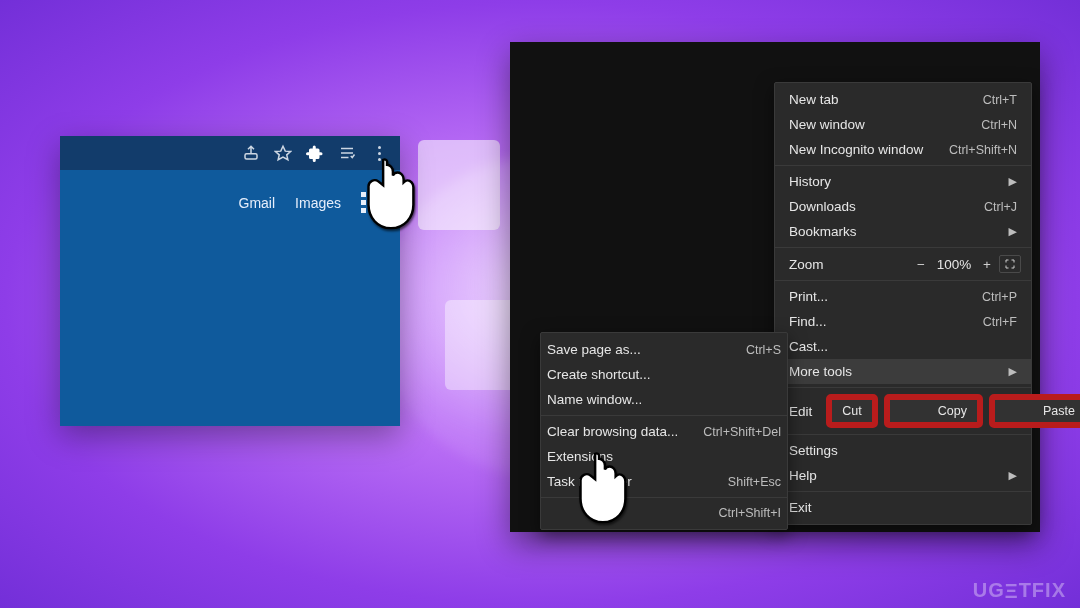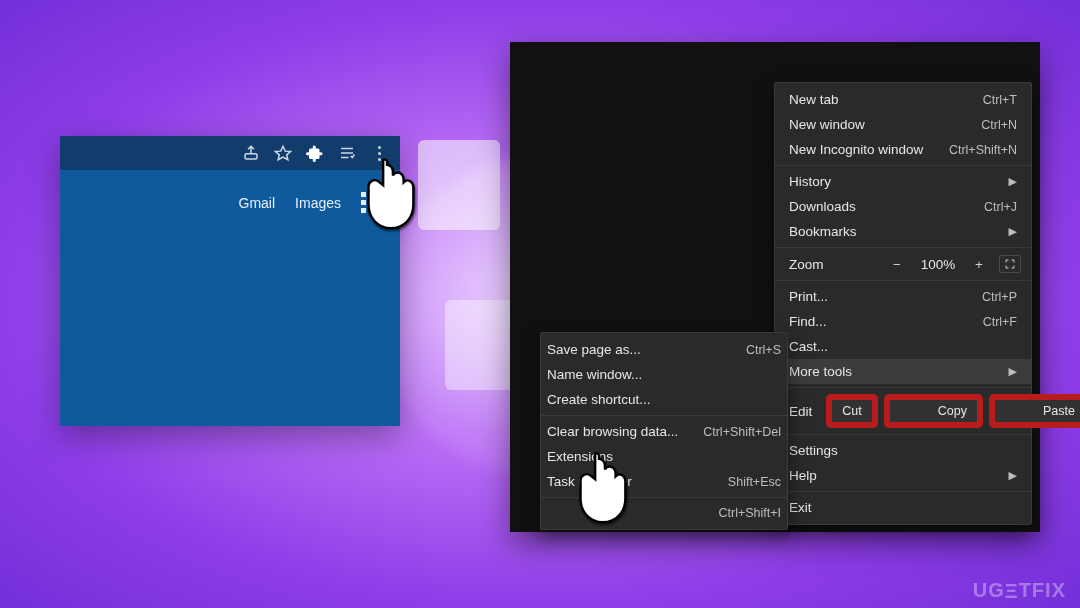--- a/index.html
+++ b/index.html
@@ -56,21 +56,21 @@
     width:258px; background:#2a2a2a; color:#e6e6e6;
     font-size:13.5px; border:1px solid #3a3a3a; border-radius:2px;
     box-shadow:0 6px 18px rgba(0,0,0,0.5);
     padding:4px 0;
   }
   .menu-item { display:flex; align-items:center; justify-content:space-between; padding:5px 14px; min-height:24px; }
   .menu-item.hl { background:#3c3c3c; }
   .menu-item .short { color:#bdbdbd; font-size:12.5px; }
   .menu-item .arrow { color:#bdbdbd; font-size:11px; }
   .sep { height:1px; background:#3a3a3a; margin:3px 0; }
-  .zoom-row { display:flex; align-items:center; padding:4px 10px 4px 14px; gap:8px; }
+  .zoom-row { display:flex; align-items:center; padding:4px 10px 4px 14px; }
   .zoom-row .lbl { flex:0 0 auto; margin-right:auto; }
   .zoom-row .zbtn { width:24px; text-align:center; color:#cfcfcf; }
   .zoom-row .zval { width:42px; text-align:center; }
   .zoom-row .fs { width:22px; height:18px; display:flex; align-items:center; justify-content:center; border:1px solid #4a4a4a; border-radius:2px; }
   .zoom-row .fs svg { width:12px; height:12px; }
   .edit-row { display:flex; align-items:center; padding:3px 8px 3px 14px; gap:4px; }
   .edit-row .lbl { margin-right:10px; }
   .edit-row .chip { padding:4px 10px; background:#323232; border:6px solid #b91c1c; border-radius:5px; font-size:12.5px; }
   .edit-row .chip + .chip { margin-left:2px;padding-left:48px; }
 
@@ -233,24 +233,24 @@
       <span>Exit</span>
     </div>
   </div>
 
   <div class="submenu">
     <div class="sub-item">
       <span>Save page as...</span>
       <span class="short">Ctrl+S</span>
     </div>
     <div class="sub-item">
+      <span>Create shortcut...</span>
+    </div>
+    <div class="sub-item">
       <span>Name window...</span>
-    </div>
-    <div class="sub-item">
-      <span>Create shortcut...</span>
     </div>
     <div class="sep"></div>
     <div class="sub-item">
       <span>Clear browsing data...</span>
       <span class="short">Ctrl+Shift+Del</span>
     </div>
     <div class="sub-item">
       <span>Extensions</span>
     </div>
     <div class="sub-item">

